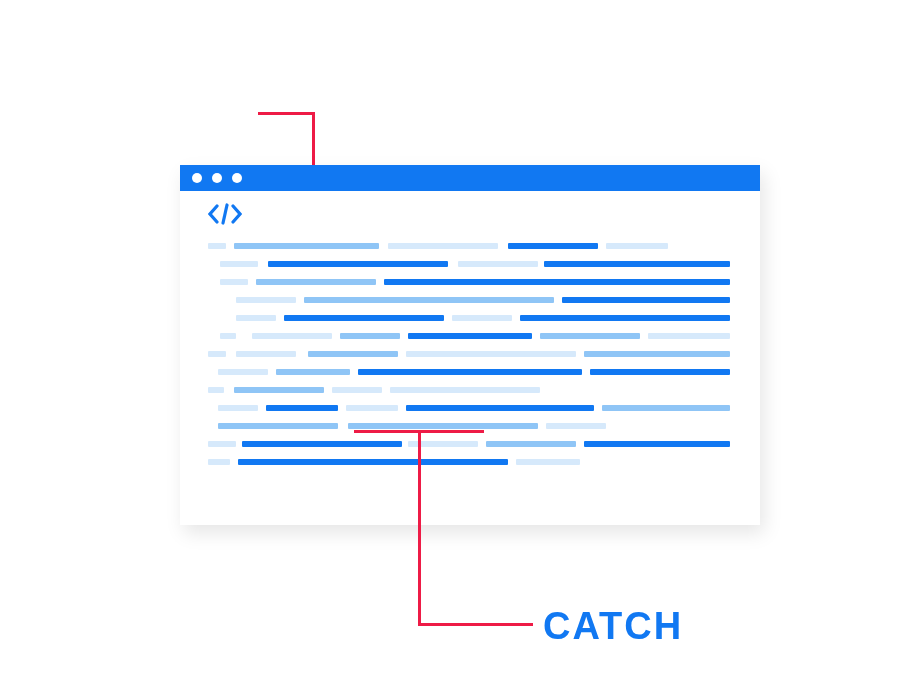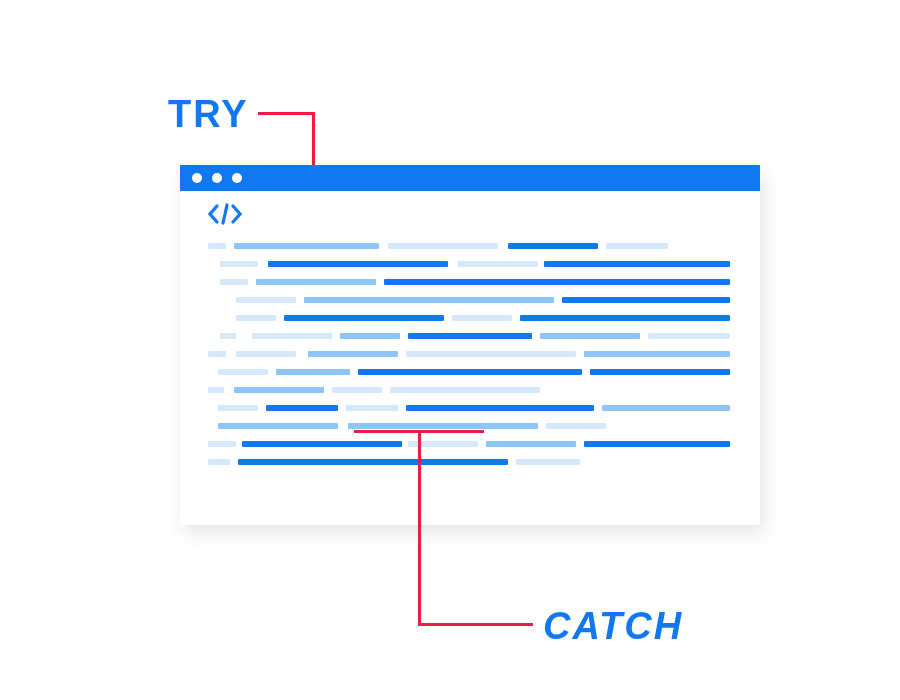--- a/index.html
+++ b/index.html
@@ -35,40 +35,39 @@
 
   
   .label {
     position: absolute;
     font-weight: 800;
     font-size: 38px;
     letter-spacing: 2px;
     color: #1178f2;
   }
   .try-label   { left: 168px; top: 93px; }
-  .catch-label { left: 543px; top: 605px; font-style: italic; }
+  .catch-label { left: 543px; top: 605px; }
 
   
   .conn { position: absolute; background: #ee1b46; }
   
   .try-h1 { left: 258px; top: 112px; width: 57px; height: 3px; }   
   .try-v  { left: 312px; top: 112px; width: 3px;  height: 175px; } 
   .try-h2 { left: 266px; top: 284px; width: 49px;  height: 3px; }  
 
   
   .catch-h1 { left: 354px; top: 430px; width: 130px; height: 3px; } 
   .catch-v  { left: 418px; top: 430px; width: 3px;  height: 196px; } 
   .catch-h2 { left: 418px; top: 623px; width: 115px;  height: 3px; } 
 </style>
 </head>
 <body>
 
 <div class="stage">
 
-  <div class="label try-label">TRY</div>
 
   <div class="conn try-h1"></div>
   <div class="conn try-v"></div>
   <div class="conn try-h2"></div>
 
   <div class="codewin">
     <div class="titlebar">
       <span class="dot"></span>
       <span class="dot"></span>
       <span class="dot"></span>

